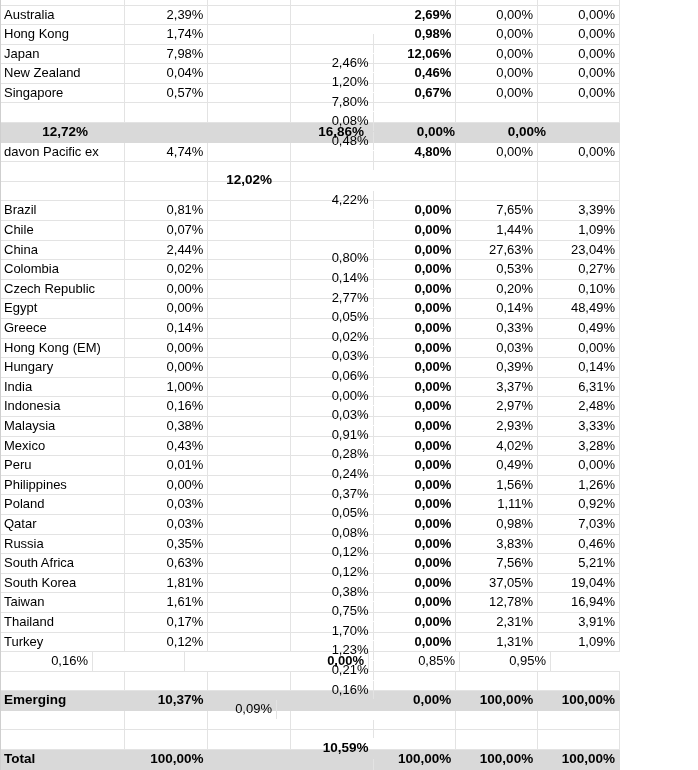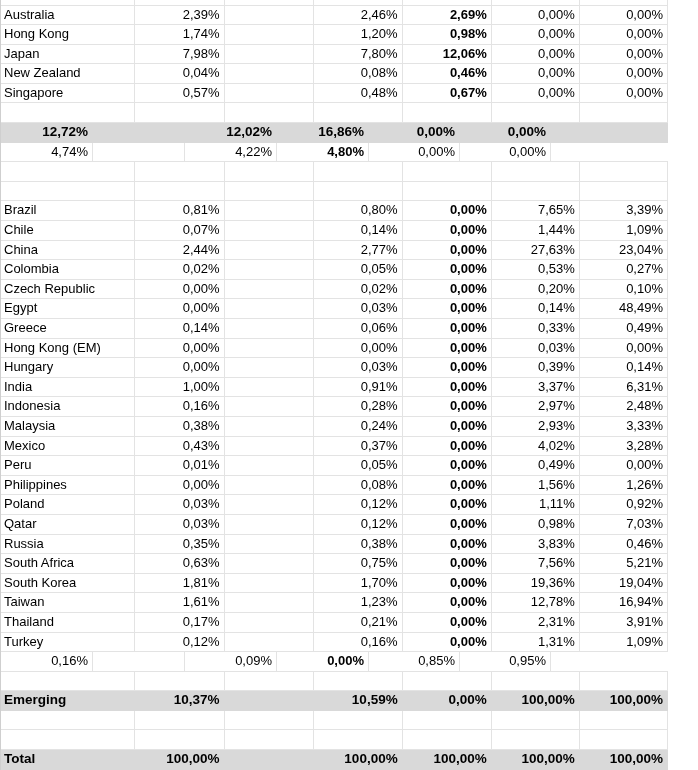--- a/index.html
+++ b/index.html
@@ -6,21 +6,21 @@
     margin: 0;
     padding: 0;
     background: #ffffff;
     width: 698px;
     height: 770px;
     overflow: hidden;
     font-family: "Liberation Sans", "DejaVu Sans", sans-serif;
   }
   .sheet {
     position: relative;
-    width: 668px;
+    width: 620px;
     height: 770px;
     overflow: hidden;
     background: #ffffff;
   }
   .rows {
     margin-top: -14.1px; 
   }
   .row {
     display: flex;
     height: 19.6px;
@@ -43,21 +43,21 @@
     white-space: nowrap;
     overflow: hidden;
   }
   .summary .cell {
     border-right-color: transparent;
     font-size: 13.5px;
   }
   .c0 { width: 139px; }
   .c1 { width: 93px; }
   .c2 { width: 92px; }
-  .c3 { width: 92px; }
+  .c3 { width: 92px; margin-top: 48px; }
   .c4 { width: 92px; font-weight: bold; }
   .c5 { width: 91px; }
   .c6 { width: 91px; }
   .c7 { flex: 1; border-right: none; }
   .name { padding-left: 4px; text-align: left; }
   .val  { padding-right: 4px; text-align: right; }
   .left-line {
     position: absolute;
     left: 0; top: 0;
     width: 1px; height: 770px;
@@ -151,20 +151,21 @@
     <div class="cell c1 val">12,72%</div>
     <div class="cell c2"></div>
     <div class="cell c3 val">12,02%</div>
     <div class="cell c4 val">16,86%</div>
     <div class="cell c5 val">0,00%</div>
     <div class="cell c6 val">0,00%</div>
     <div class="cell c7"></div>
   </div>
 
   <div class="row">
+    <div class="cell c0 name">davon Pacific ex</div>
     <div class="cell c1 val">4,74%</div>
     <div class="cell c2"></div>
     <div class="cell c3 val">4,22%</div>
     <div class="cell c4 val">4,80%</div>
     <div class="cell c5 val">0,00%</div>
     <div class="cell c6 val">0,00%</div>
     <div class="cell c7"></div>
   </div>
 
   <div class="row">
@@ -397,21 +398,21 @@
     <div class="cell c6 val">5,21%</div>
     <div class="cell c7"></div>
   </div>
 
   <div class="row">
     <div class="cell c0 name">South Korea</div>
     <div class="cell c1 val">1,81%</div>
     <div class="cell c2"></div>
     <div class="cell c3 val">1,70%</div>
     <div class="cell c4 val">0,00%</div>
-    <div class="cell c5 val">19,36%</div>
+    <div class="cell c5 val">37,05%</div>
     <div class="cell c6 val">19,04%</div>
     <div class="cell c7"></div>
   </div>
 
   <div class="row">
     <div class="cell c0 name">Taiwan</div>
     <div class="cell c1 val">1,61%</div>
     <div class="cell c2"></div>
     <div class="cell c3 val">1,23%</div>
     <div class="cell c4 val">0,00%</div>

